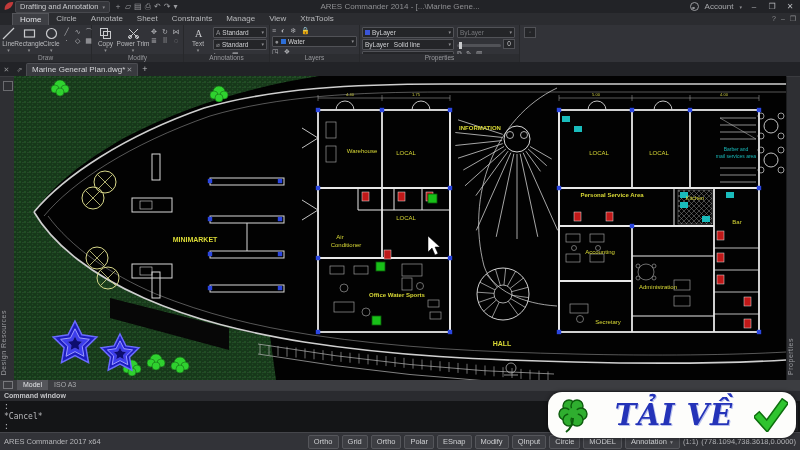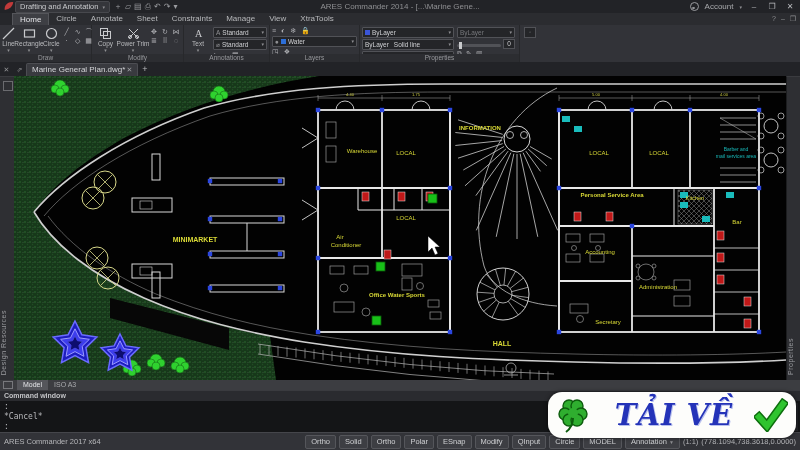--- a/index.html
+++ b/index.html
@@ -717,21 +717,21 @@
       <span>▲</span>
       <span>▼</span>
     </div>
   </div>
 
   <div id="statusbar">
     <span class="statxt">ARES Commander 2017 x64</span>
     <div id="stat-spacer"></div>
     <div id="stat-toggles" style="display:flex;gap:3px;">
         <div class="toggle">Ortho</div>
-        <div class="toggle">Solid</div>
+        <div class="toggle">Grid</div>
         <div class="toggle">Ortho</div>
         <div class="toggle">Polar</div>
         <div class="toggle">ESnap</div>
         <div class="toggle">Modify</div>
         <div class="toggle">QInput</div>
         <div class="toggle">Circle</div>
         <div class="toggle">MODEL</div>
       </div>
     <div class="toggle">
       <span>Annotation</span>

